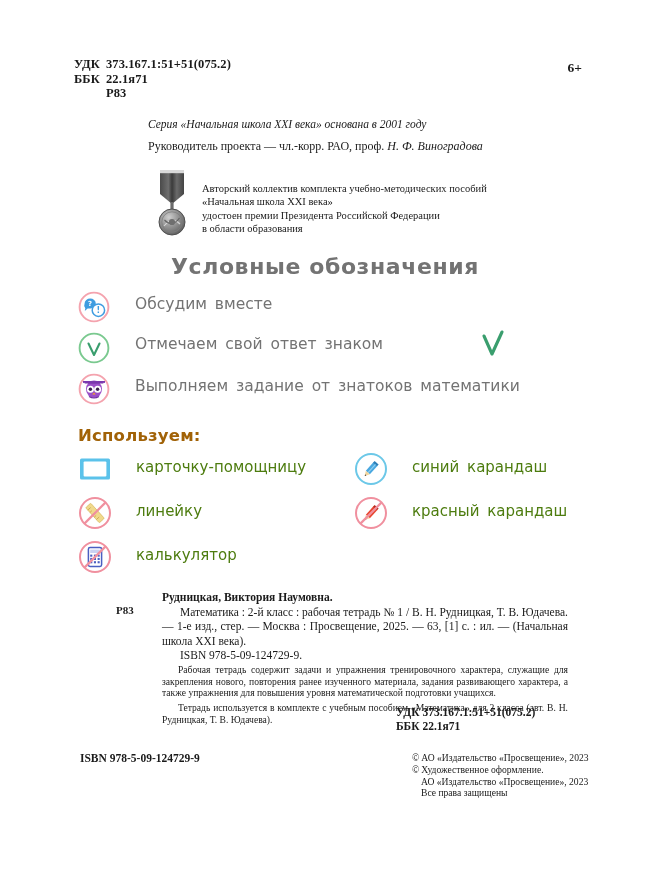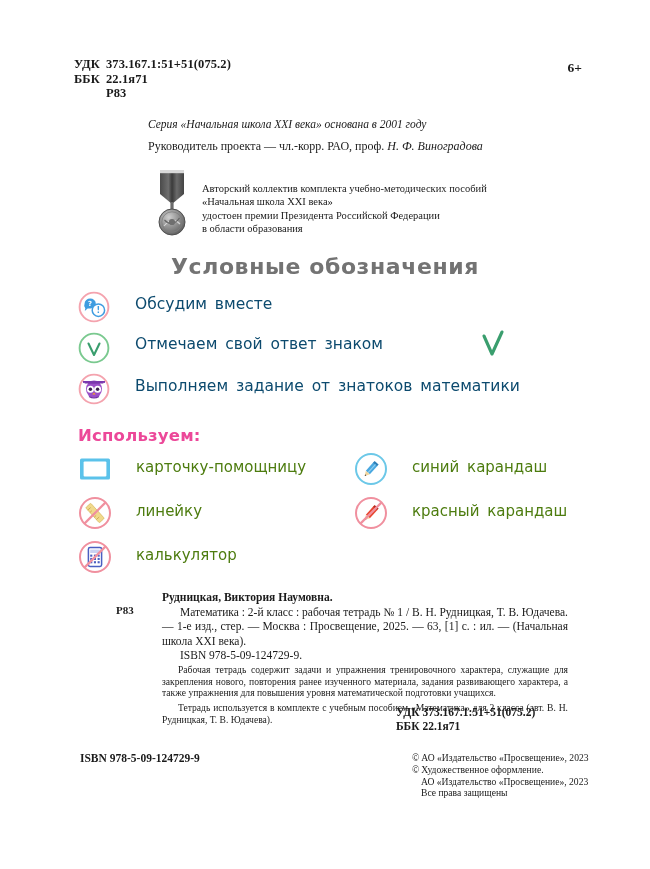--- a/index.html
+++ b/index.html
@@ -123,42 +123,42 @@
     top: 0;
     width: 32px;
     height: 32px;
   }
   .legend-label {
     position: absolute;
     left: 57px;
     top: 4px;
     font-family: "DejaVu Sans", sans-serif;
     font-size: 15.5px;
-    color: #0c4a6e;
+    color: #737373;
     word-spacing: 3px;
     white-space: nowrap;
   }
   .legend-label.r2 { top: 3px; }
   .check-inline {
     position: absolute;
     left: 402px;
     top: -3px;
     width: 26px;
     height: 30px;
   }
 
   
   .use-title {
     position: absolute;
     left: 78px;
     top: 426px;
     font-family: "DejaVu Sans", sans-serif;
     font-size: 16.5px;
     font-weight: bold;
-    color: #ec4899;
+    color: #a16207;
     letter-spacing: 0.2px;
   }
   .tools {
     position: absolute;
     left: 78px;
     top: 452px;
     width: 520px;
   }
   .tool-row {
     position: relative;

